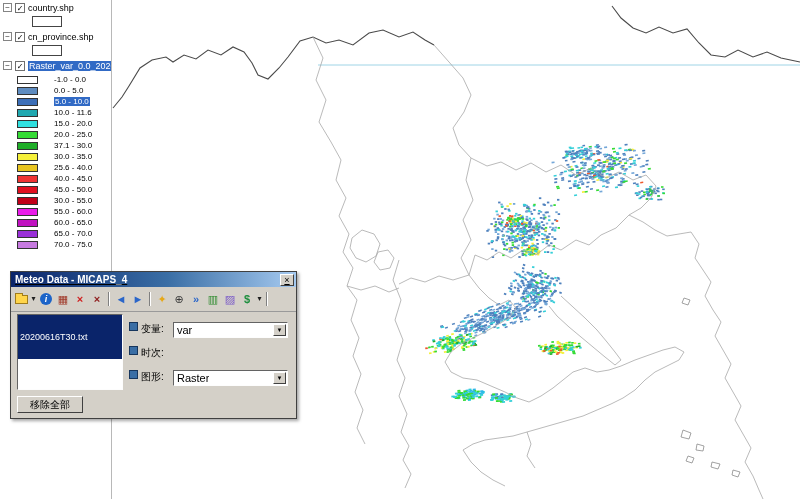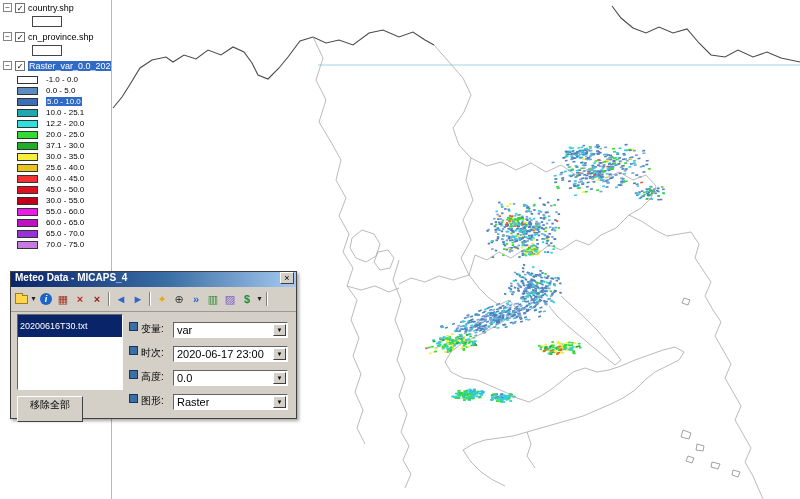--- a/index.html
+++ b/index.html
@@ -15,61 +15,61 @@
            border-right:1px solid #b8b8b8;z-index:2;padding-top:1px;box-sizing:border-box;}
   .tree-row{display:flex;align-items:center;gap:3px;height:13px;padding-left:3px;font-size:9px;color:#000;}
   .expander{width:9px;height:9px;border:1px solid #848484;background:#fff;font-size:8px;line-height:7px;
             text-align:center;box-sizing:border-box;color:#333;flex:0 0 auto;}
   .checkbox{width:10px;height:10px;border:1px solid #707070;background:#fff;font-size:8px;line-height:9px;
             text-align:center;box-sizing:border-box;color:#000;flex:0 0 auto;}
   .layer-label{white-space:nowrap;overflow:hidden;max-width:82px;}
   .layer-label.sel{background:#316ac5;color:#fff;padding:0 1px;}
   .symbol-swatch{width:28px;height:9px;border:1px solid #444;background:#fff;margin:2px 0 3px 32px;}
   #legend{margin-left:17px;margin-top:2px;}
-  .legend-row{display:flex;align-items:center;gap:8px;height:11px;}
+  .legend-row{display:flex;align-items:center;gap:16px;height:11px;}
   .legend-swatch{width:21px;height:8px;border:1px solid #333;box-sizing:border-box;flex:0 0 auto;}
   .legend-label{font-size:8px;color:#000;white-space:nowrap;}
   .legend-row.sel .legend-label{background:#316ac5;color:#fff;padding:0 1px;}
 
   
   .dialog{position:absolute;left:10px;top:271px;width:287px;height:148px;background:#d4d0c8;
           border:1px solid #404040;box-shadow:2px 2px 3px rgba(0,0,0,.35);z-index:3;box-sizing:border-box;}
   .titlebar{height:15px;background:linear-gradient(90deg,#0a246a,#3a6ea5 55%,#a6caf0);display:flex;
-            padding:0 2px 0 4px;}
+            align-items:center;padding:0 2px 0 4px;text-decoration:underline;}
   .title-text{color:#fff;font-size:10px;font-weight:bold;white-space:nowrap;}
   .title-close{margin-left:auto;width:14px;height:12px;background:#d4d0c8;text-align:center;font-size:9px;
                line-height:11px;color:#000;border-top:1px solid #fff;border-left:1px solid #fff;
                border-right:1px solid #404040;border-bottom:1px solid #404040;box-sizing:border-box;cursor:default;}
   .toolbar{height:22px;display:flex;align-items:center;padding:1px 2px;gap:1px;
            border-bottom:1px solid #9a9a9a;background:#d4d0c8;}
   .tb-icon{width:16px;height:16px;display:flex;align-items:center;justify-content:center;
            font-size:11px;line-height:16px;cursor:default;flex:0 0 auto;}
   .tb-sep{width:1px;height:14px;background:#808080;border-right:1px solid #fff;margin:0 2px;flex:0 0 auto;}
   .folder-glyph{display:inline-block;width:13px;height:9px;background:#ffd54a;border:1px solid #a07c1c;
                 position:relative;box-sizing:border-box;}
   .folder-glyph::before{content:"";position:absolute;top:-3px;left:-1px;width:6px;height:2px;background:#ffd54a;
                 border:1px solid #a07c1c;border-bottom:none;}
   .filelist{position:absolute;left:6px;top:42px;width:106px;height:76px;background:#fff;
             border-top:1px solid #636363;border-left:1px solid #636363;border-right:1px solid #fdfdfd;
             border-bottom:1px solid #fdfdfd;box-sizing:border-box;overflow:hidden;}
-  .file-item{font-size:9px;padding:6px 2px;white-space:nowrap;}
+  .file-item{font-size:9px;padding:17px 2px;white-space:nowrap;}
   .file-item.selected{background:#0a246a;color:#fff;}
   .fields{position:absolute;left:118px;top:42px;right:8px;}
   .field-row{display:flex;align-items:flex-start;margin-bottom:4px;height:16px;margin-top:8px;}
   .field-bullet{width:7px;height:7px;background:#3a6ea5;border:1px solid #17365d;margin-right:3px;flex:0 0 auto;}
   .field-label{width:32px;font-size:10px;color:#000;flex:0 0 auto;}
   .combo{flex:1;height:16px;background:#fff;border-top:1px solid #636363;border-left:1px solid #636363;
          border-right:1px solid #fdfdfd;border-bottom:1px solid #fdfdfd;position:relative;display:flex;
          align-items:center;box-sizing:border-box;padding:0 15px 0 3px;}
   .combo-value{font-size:11px;color:#000;white-space:nowrap;overflow:hidden;}
   .combo-btn{position:absolute;right:1px;top:1px;bottom:1px;width:13px;background:#d4d0c8;font-size:6px;
              display:flex;align-items:center;justify-content:center;color:#000;
              border-top:1px solid #fff;border-left:1px solid #fff;border-right:1px solid #404040;
              border-bottom:1px solid #404040;box-sizing:border-box;}
-  .remove-btn{position:absolute;left:6px;top:124px;width:66px;height:26px;background:#d4d0c8;font-size:10px;
+  .remove-btn{position:absolute;left:6px;top:124px;width:66px;height:17px;background:#d4d0c8;font-size:10px;
               text-align:center;line-height:15px;color:#000;
               border-top:1px solid #fff;border-left:1px solid #fff;border-right:1px solid #404040;
               border-bottom:1px solid #404040;box-sizing:border-box;cursor:default;}
 </style>
 </head>
 <body>
 
 <div class="stage">
 
   <div class="map-wrap">
@@ -2024,25 +2024,25 @@
         <div class="legend-row">
           <span class="legend-swatch" style="background: rgb(95, 140, 192);"></span>
           <span class="legend-label">0.0 - 5.0</span>
         </div>
         <div class="legend-row sel">
           <span class="legend-swatch" style="background: rgb(61, 111, 184);"></span>
           <span class="legend-label">5.0 - 10.0</span>
         </div>
         <div class="legend-row">
           <span class="legend-swatch" style="background: rgb(32, 168, 176);"></span>
-          <span class="legend-label">10.0 - 25.1</span>
+          <span class="legend-label">10.0 - 11.6</span>
         </div>
         <div class="legend-row">
           <span class="legend-swatch" style="background: rgb(48, 224, 224);"></span>
-          <span class="legend-label">12.2 - 20.0</span>
+          <span class="legend-label">15.0 - 20.0</span>
         </div>
         <div class="legend-row">
           <span class="legend-swatch" style="background: rgb(53, 219, 53);"></span>
           <span class="legend-label">20.0 - 25.0</span>
         </div>
         <div class="legend-row">
           <span class="legend-swatch" style="background: rgb(31, 174, 40);"></span>
           <span class="legend-label">37.1 - 30.0</span>
         </div>
         <div class="legend-row">
@@ -2122,32 +2122,20 @@
           <span class="field-bullet"></span>
           <span class="field-label">变量:</span>
           <span class="combo">
             <span class="combo-value">var</span>
             <span class="combo-btn">▼</span>
           </span>
         </div>
         <div class="field-row">
           <span class="field-bullet"></span>
           <span class="field-label">时次:</span>
-          <span class="combo">
-            <span class="combo-value">2020-06-17 23:00</span>
-            <span class="combo-btn">▼</span>
-          </span>
-        </div>
-        <div class="field-row">
-          <span class="field-bullet"></span>
-          <span class="field-label">高度:</span>
-          <span class="combo">
-            <span class="combo-value">0.0</span>
-            <span class="combo-btn">▼</span>
-          </span>
         </div>
         <div class="field-row">
           <span class="field-bullet"></span>
           <span class="field-label">图形:</span>
           <span class="combo">
             <span class="combo-value">Raster</span>
             <span class="combo-btn">▼</span>
           </span>
         </div>
       </div>

